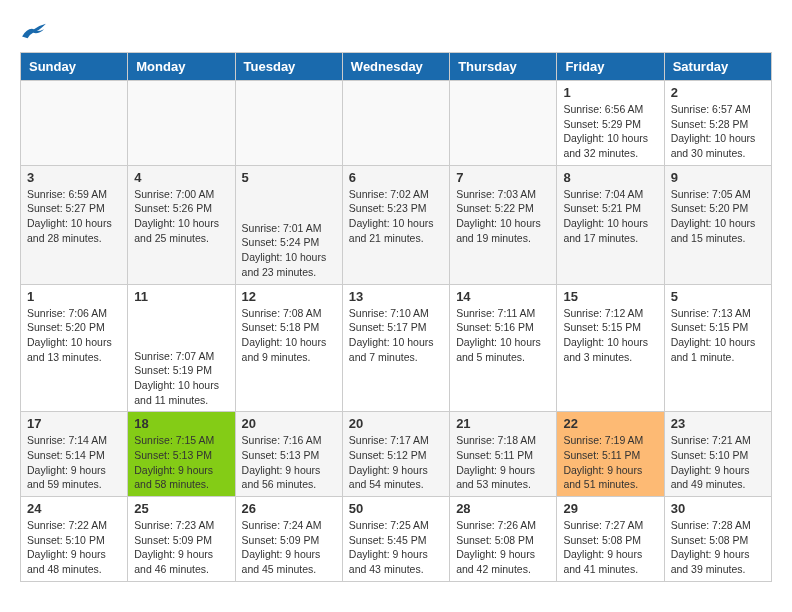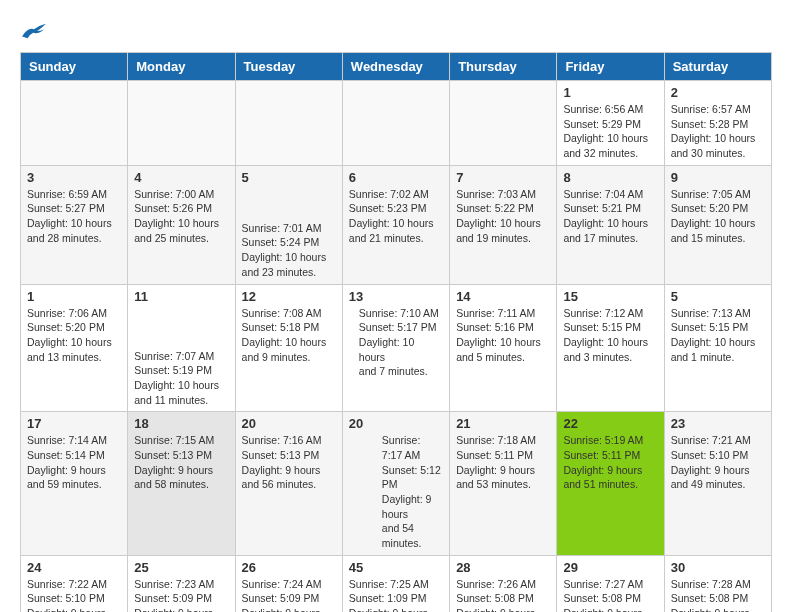--- a/index.html
+++ b/index.html
@@ -176,21 +176,21 @@
         </td>
         <td>
           <div class="day-number">12</div>
           <div class="day-info" style="white-space: pre-line;">Sunrise: 7:08 AM
 Sunset: 5:18 PM
 Daylight: 10 hours
 and 9 minutes.</div>
         </td>
         <td>
           <div class="day-number">13</div>
-          <div class="day-info" style="white-space: pre-line; margin-left: 10px;">Sunrise: 7:10 AM
+          <div class="day-info" style="white-space: pre-line;">Sunrise: 7:10 AM
 Sunset: 5:17 PM
 Daylight: 10 hours
 and 7 minutes.</div>
         </td>
         <td>
           <div class="day-number">14</div>
           <div class="day-info" style="white-space: pre-line;">Sunrise: 7:11 AM
 Sunset: 5:16 PM
 Daylight: 10 hours
 and 5 minutes.</div>
@@ -211,51 +211,51 @@
         </td>
       </tr>
       <tr>
         <td style="background: rgb(245, 245, 245);">
           <div class="day-number">17</div>
           <div class="day-info" style="white-space: pre-line;">Sunrise: 7:14 AM
 Sunset: 5:14 PM
 Daylight: 9 hours
 and 59 minutes.</div>
         </td>
-        <td style="background: #e5e5e5;">
+        <td style="background: #84cc16;">
           <div class="day-number">18</div>
           <div class="day-info" style="white-space: pre-line;">Sunrise: 7:15 AM
 Sunset: 5:13 PM
 Daylight: 9 hours
 and 58 minutes.</div>
         </td>
         <td style="background: rgb(245, 245, 245);">
           <div class="day-number">20</div>
           <div class="day-info" style="white-space: pre-line;">Sunrise: 7:16 AM
 Sunset: 5:13 PM
 Daylight: 9 hours
 and 56 minutes.</div>
         </td>
         <td style="background: rgb(245, 245, 245);">
           <div class="day-number">20</div>
-          <div class="day-info" style="white-space: pre-line; margin-left: 33px;">Sunrise: 7:17 AM
+          <div class="day-info" style="white-space: pre-line;">Sunrise: 7:17 AM
 Sunset: 5:12 PM
 Daylight: 9 hours
 and 54 minutes.</div>
         </td>
         <td style="background: rgb(245, 245, 245);">
           <div class="day-number">21</div>
           <div class="day-info" style="white-space: pre-line;">Sunrise: 7:18 AM
 Sunset: 5:11 PM
 Daylight: 9 hours
 and 53 minutes.</div>
         </td>
-        <td style="background: #84cc16;">
+        <td style="background: #fdba74;">
           <div class="day-number">22</div>
-          <div class="day-info" style="white-space: pre-line;">Sunrise: 5:19 AM
+          <div class="day-info" style="white-space: pre-line;">Sunrise: 7:19 AM
 Sunset: 5:11 PM
 Daylight: 9 hours
 and 51 minutes.</div>
         </td>
         <td style="background: rgb(245, 245, 245);">
           <div class="day-number">23</div>
           <div class="day-info" style="white-space: pre-line;">Sunrise: 7:21 AM
 Sunset: 5:10 PM
 Daylight: 9 hours
 and 49 minutes.</div>
@@ -277,23 +277,23 @@
 and 46 minutes.</div>
         </td>
         <td>
           <div class="day-number">26</div>
           <div class="day-info" style="white-space: pre-line;">Sunrise: 7:24 AM
 Sunset: 5:09 PM
 Daylight: 9 hours
 and 45 minutes.</div>
         </td>
         <td>
-          <div class="day-number">45</div>
+          <div class="day-number">50</div>
           <div class="day-info" style="white-space: pre-line;">Sunrise: 7:25 AM
-Sunset: 1:09 PM
+Sunset: 5:45 PM
 Daylight: 9 hours
 and 43 minutes.</div>
         </td>
         <td>
           <div class="day-number">28</div>
           <div class="day-info" style="white-space: pre-line;">Sunrise: 7:26 AM
 Sunset: 5:08 PM
 Daylight: 9 hours
 and 42 minutes.</div>
         </td>

